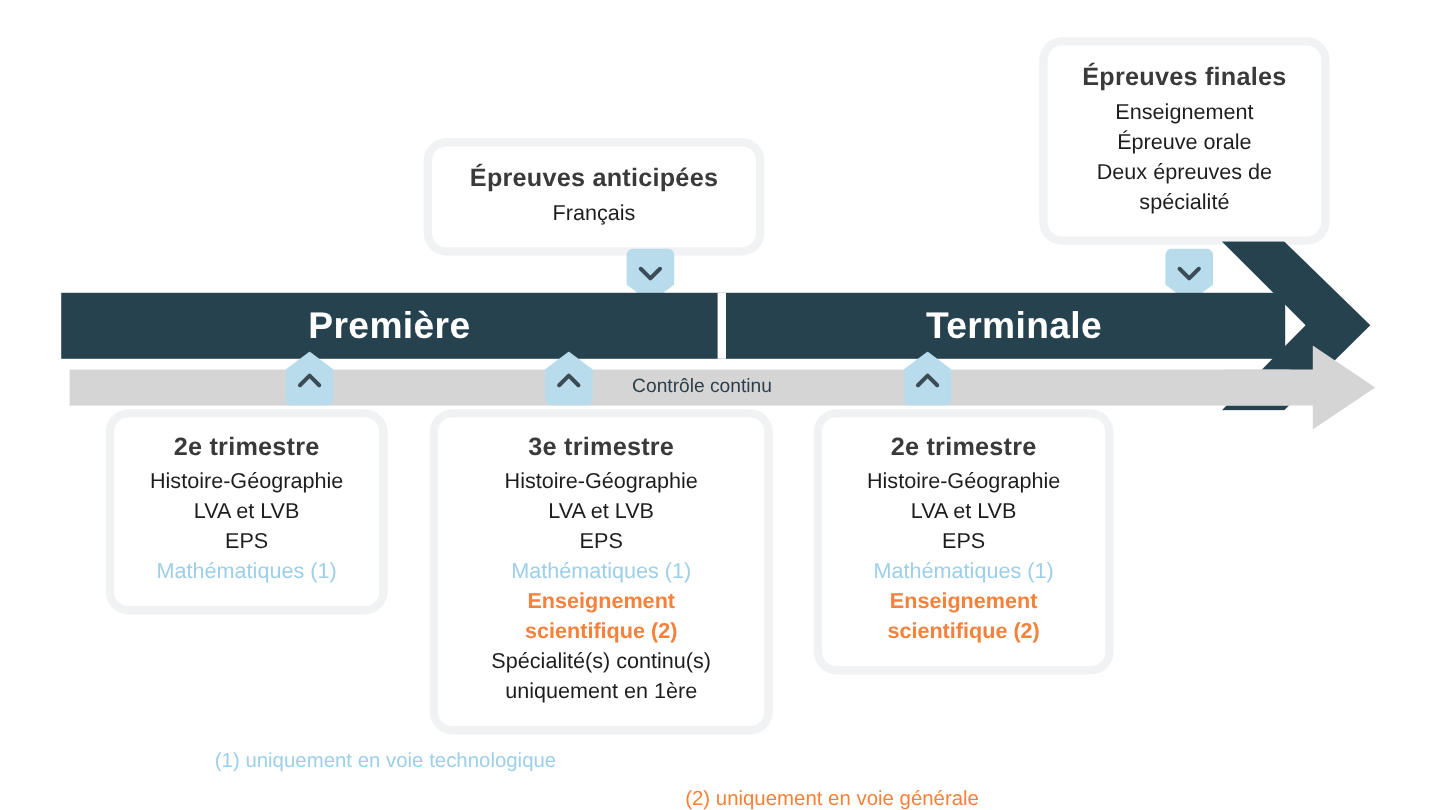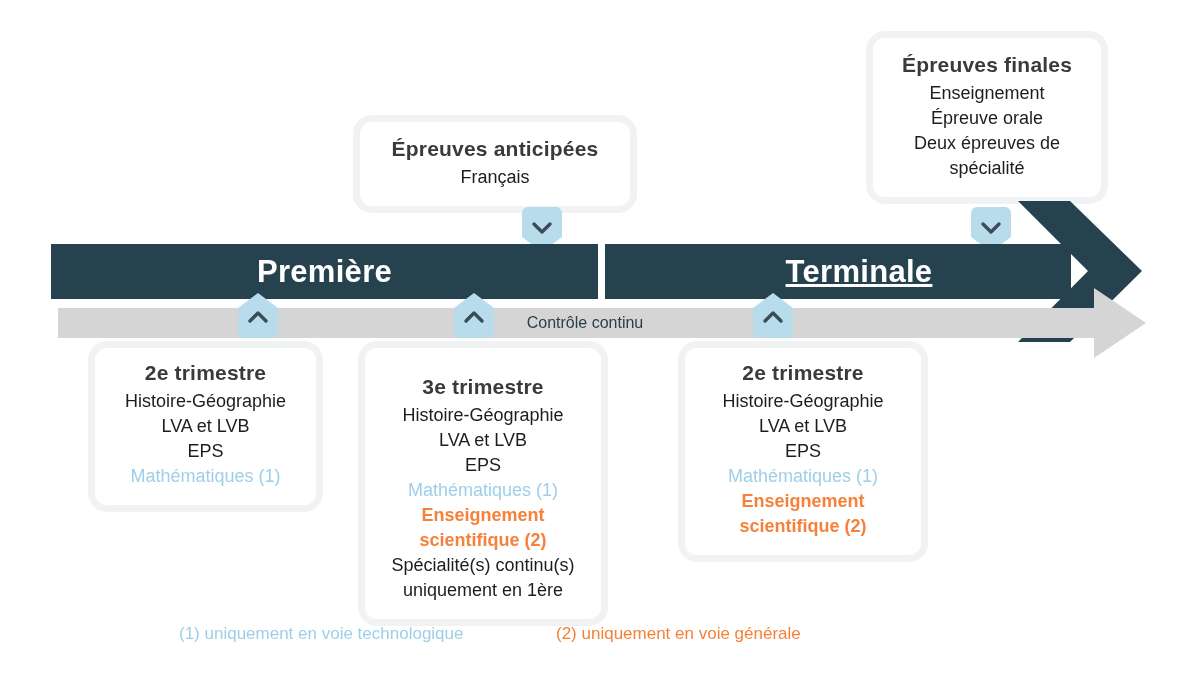--- a/index.html
+++ b/index.html
@@ -31,21 +31,21 @@
   .bar-sep{
     position:absolute;left:598px;top:244px;width:7px;height:55px;
     background:#ffffff;
   }
   .bar-label{
     position:absolute;top:244px;height:55px;line-height:55px;
     color:#ffffff;font-weight:bold;font-size:31px;letter-spacing:.3px;
     text-align:center;
   }
   #label-premiere{left:51px;width:547px;}
-  #label-terminale{left:590px;width:538px;text-decoration:underline;}
+  #label-terminale{left:576px;width:538px;}
 
   .cc-label{
     position:absolute;left:460px;top:308px;width:250px;height:30px;
     line-height:30px;text-align:center;
     font-size:16px;color:#2c3e4a;
   }
 
   
   .marker{position:absolute;width:40px;height:45px;}
   .marker svg{display:block;}
@@ -67,21 +67,21 @@
     font-size:18px;color:#1d1d1d;line-height:25px;margin:0;
   }
   .c-blue{color:#9ecfe8;}
   .c-orange{color:#f5813a;font-weight:bold;}
 
   
   .foot{
     position:absolute;top:624px;font-size:17px;
   }
   #foot1{left:179px;color:#9ecfe8;}
-  #foot2{left:556px;color:#f5813a;}
+  #foot2{left:571px;color:#f5813a;margin-top:32px;}
 
   :root{
     --navy:#27424f;
     --gray:#d5d5d5;
     --lblue:#b9dcec;
   }
 </style>
 </head>
 <body>
 
@@ -158,21 +158,21 @@
   </div>
 
   <div class="card" id="card-premiere-2e" style="left:95px;top:348px;width:221px;padding:12px 8px 16px;">
     <div class="card-title">2e trimestre</div>
     <div class="card-line">Histoire-Géographie</div>
     <div class="card-line">LVA et LVB</div>
     <div class="card-line">EPS</div>
     <div class="card-line c-blue">Mathématiques (1)</div>
   </div>
 
-  <div class="card" id="card-premiere-3e" style="left:365px;top:348px;width:236px;padding:26px 8px 16px;">
+  <div class="card" id="card-premiere-3e" style="left:365px;top:348px;width:272px;padding:12px 8px 16px;">
     <div class="card-title">3e trimestre</div>
     <div class="card-line">Histoire-Géographie</div>
     <div class="card-line">LVA et LVB</div>
     <div class="card-line">EPS</div>
     <div class="card-line c-blue">Mathématiques (1)</div>
     <div class="card-line c-orange">Enseignement</div>
     <div class="card-line c-orange">scientifique (2)</div>
     <div class="card-line">Spécialité(s) continu(s)</div>
     <div class="card-line">uniquement en 1ère</div>
   </div>

